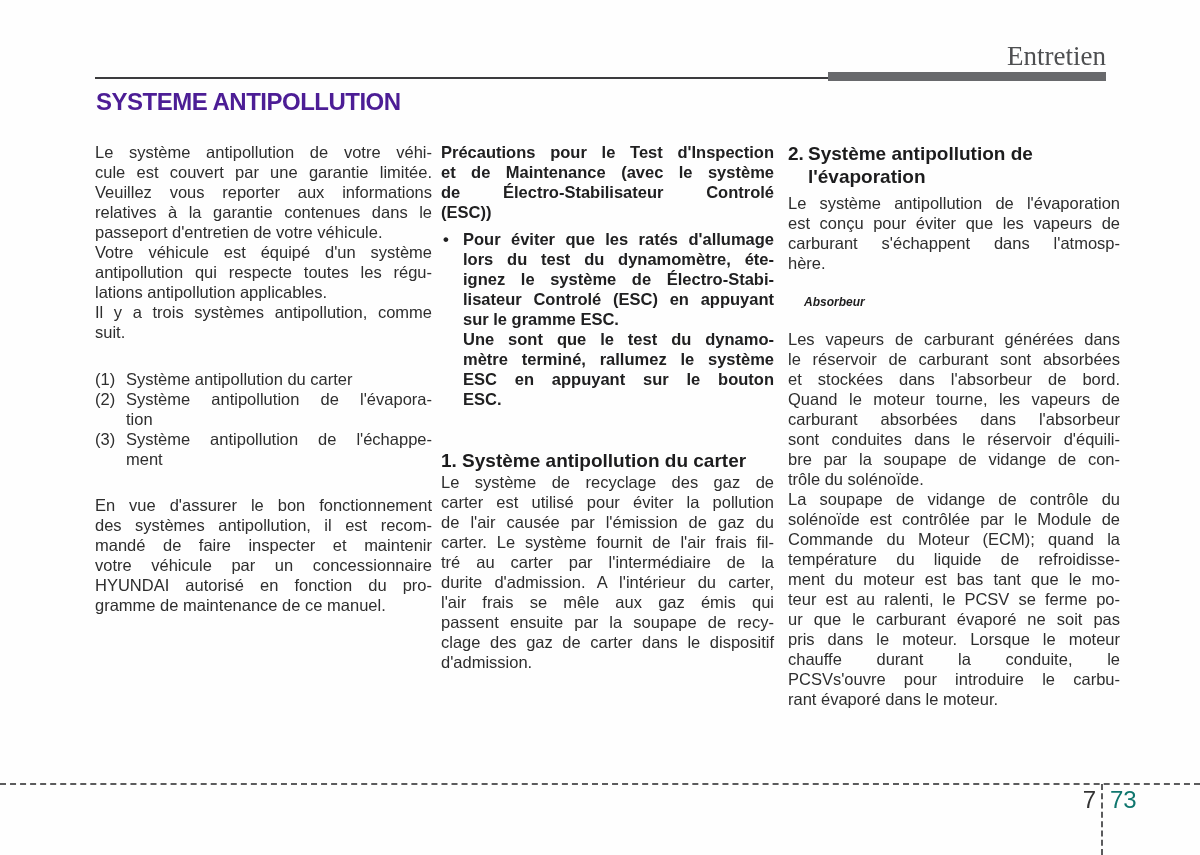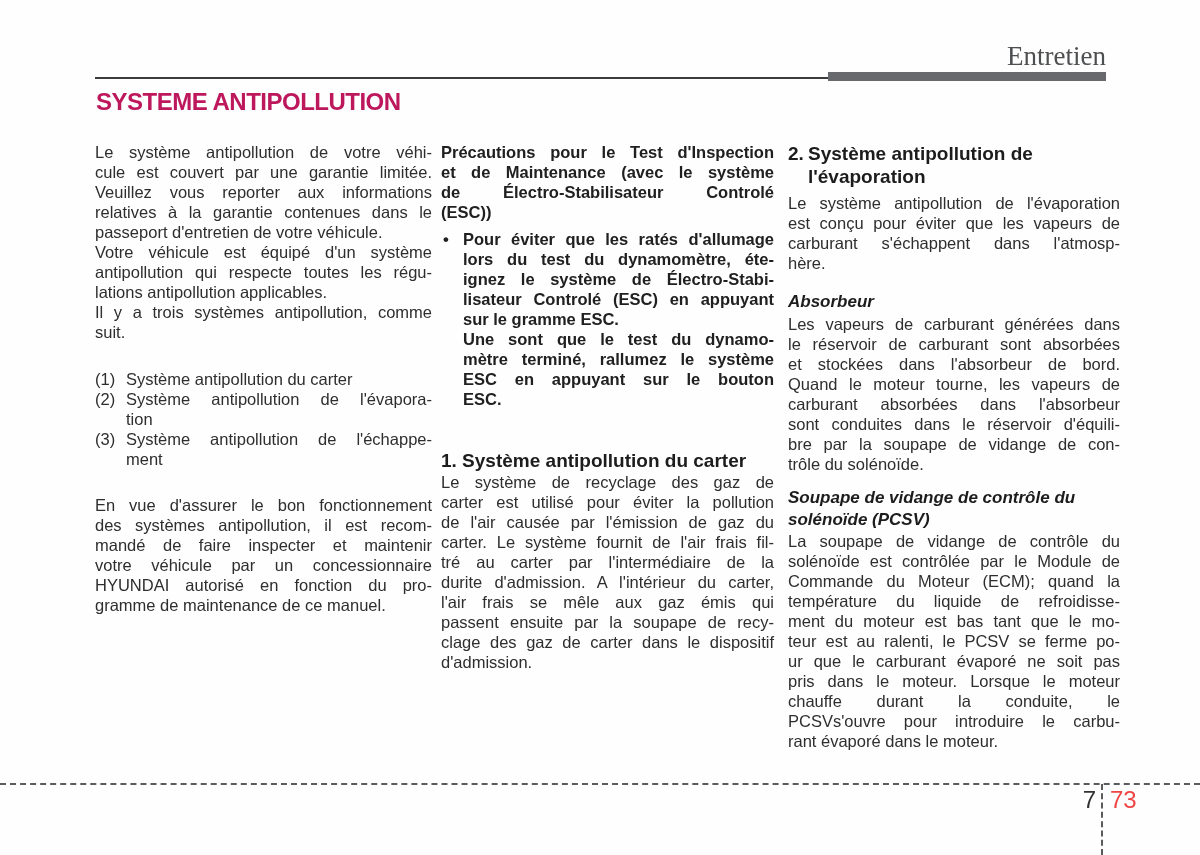--- a/index.html
+++ b/index.html
@@ -25,21 +25,21 @@
   }
   .rule-bar {
     position: absolute; left: 828px; top: 72px;
     width: 278px; height: 9px; background: #68696c;
   }
 
   
   .page-title {
     position: absolute; left: 96px; top: 88px;
     font-size: 24px; font-weight: bold; letter-spacing: -0.5px;
-    color: #be185d; margin: 0;
+    color: #4c1d95; margin: 0;
   }
 
   
   .col { position: absolute; top: 142px; font-size: 16.5px; line-height: 20px; }
   .col-1 { left: 95px;  width: 337px; }
   .col-2 { left: 441px; width: 333px; }
   .col-3 { left: 788px; width: 332px; }
 
   .jline { text-align: justify; text-align-last: justify; }
   .jline.last { text-align-last: left; }
@@ -60,22 +60,22 @@
   .h-num {
     font-size: 19px; font-weight: bold; line-height: 23px;
     color: #1c1c1d; margin: 0;
   }
   .h1-c2 { margin-top: 40px; }
   .h2-c3 { position: relative; padding-left: 20px; line-height: 23px; }
   .h2-c3 .marker { position: absolute; left: 0; top: 0; }
 
   .intro-c3 { margin-top: 5px; }
   .h-sub {
-    font-size: 17px; font-weight: bold; font-style: italic;
-    line-height: 22px; color: #1c1c1d; margin: 0;
+    font-size: 12px; font-weight: bold; font-style: italic;
+    line-height: 22px; color: #1c1c1d; margin: 16px;
   }
   .h-absorbeur { margin-top: 18px; }
   .body-absorbeur { margin-top: 1px; }
   .h-pcsv { margin-top: 13px; }
   .body-pcsv { margin-top: 0; }
 
   
   .dash-h {
     position: absolute; left: 0; top: 783px; width: 1200px; height: 0;
     border-top: 2px dashed #5b5b5d;
@@ -83,21 +83,21 @@
   .dash-v {
     position: absolute; left: 1101px; top: 784px; height: 71px; width: 0;
     border-left: 2px dashed #5b5b5d;
   }
   .chapter-num {
     position: absolute; left: 1058px; top: 787px; width: 38px;
     text-align: right; font-size: 24px; line-height: 26px; color: #333;
   }
   .page-num {
     position: absolute; left: 1110px; top: 787px;
-    font-size: 24px; line-height: 26px; color: #ef4444;
+    font-size: 24px; line-height: 26px; color: #0f766e;
   }
 </style>
 </head>
 <body>
 
 <div class="page">
 
   <span class="section-label">Entretien</span>
   <div class="rule-thin"></div>
   <div class="rule-bar"></div>
@@ -218,24 +218,20 @@
         <div class="jline">Les vapeurs de carburant générées dans</div>
         <div class="jline">le réservoir de carburant sont absorbées</div>
         <div class="jline">et stockées dans l'absorbeur de bord.</div>
         <div class="jline">Quand le moteur tourne, les vapeurs de</div>
         <div class="jline">carburant absorbées dans l'absorbeur</div>
         <div class="jline">sont conduites dans le réservoir d'équili-</div>
         <div class="jline">bre par la soupape de vidange de con-</div>
         <div class="jline last">trôle du solénoïde.</div>
       </div>
 
-    <h3 class="h-sub h-pcsv nojust">
-        <div class="jline">Soupape de vidange de contrôle du</div>
-        <div class="jline last">solénoïde (PCSV)</div>
-      </h3>
     <div class="para body-pcsv">
         <div class="jline">La soupape de vidange de contrôle du</div>
         <div class="jline">solénoïde est contrôlée par le Module de</div>
         <div class="jline">Commande du Moteur (ECM); quand la</div>
         <div class="jline">température du liquide de refroidisse-</div>
         <div class="jline">ment du moteur est bas tant que le mo-</div>
         <div class="jline">teur est au ralenti, le PCSV se ferme po-</div>
         <div class="jline">ur que le carburant évaporé ne soit pas</div>
         <div class="jline">pris dans le moteur. Lorsque le moteur</div>
         <div class="jline">chauffe durant la conduite, le</div>

